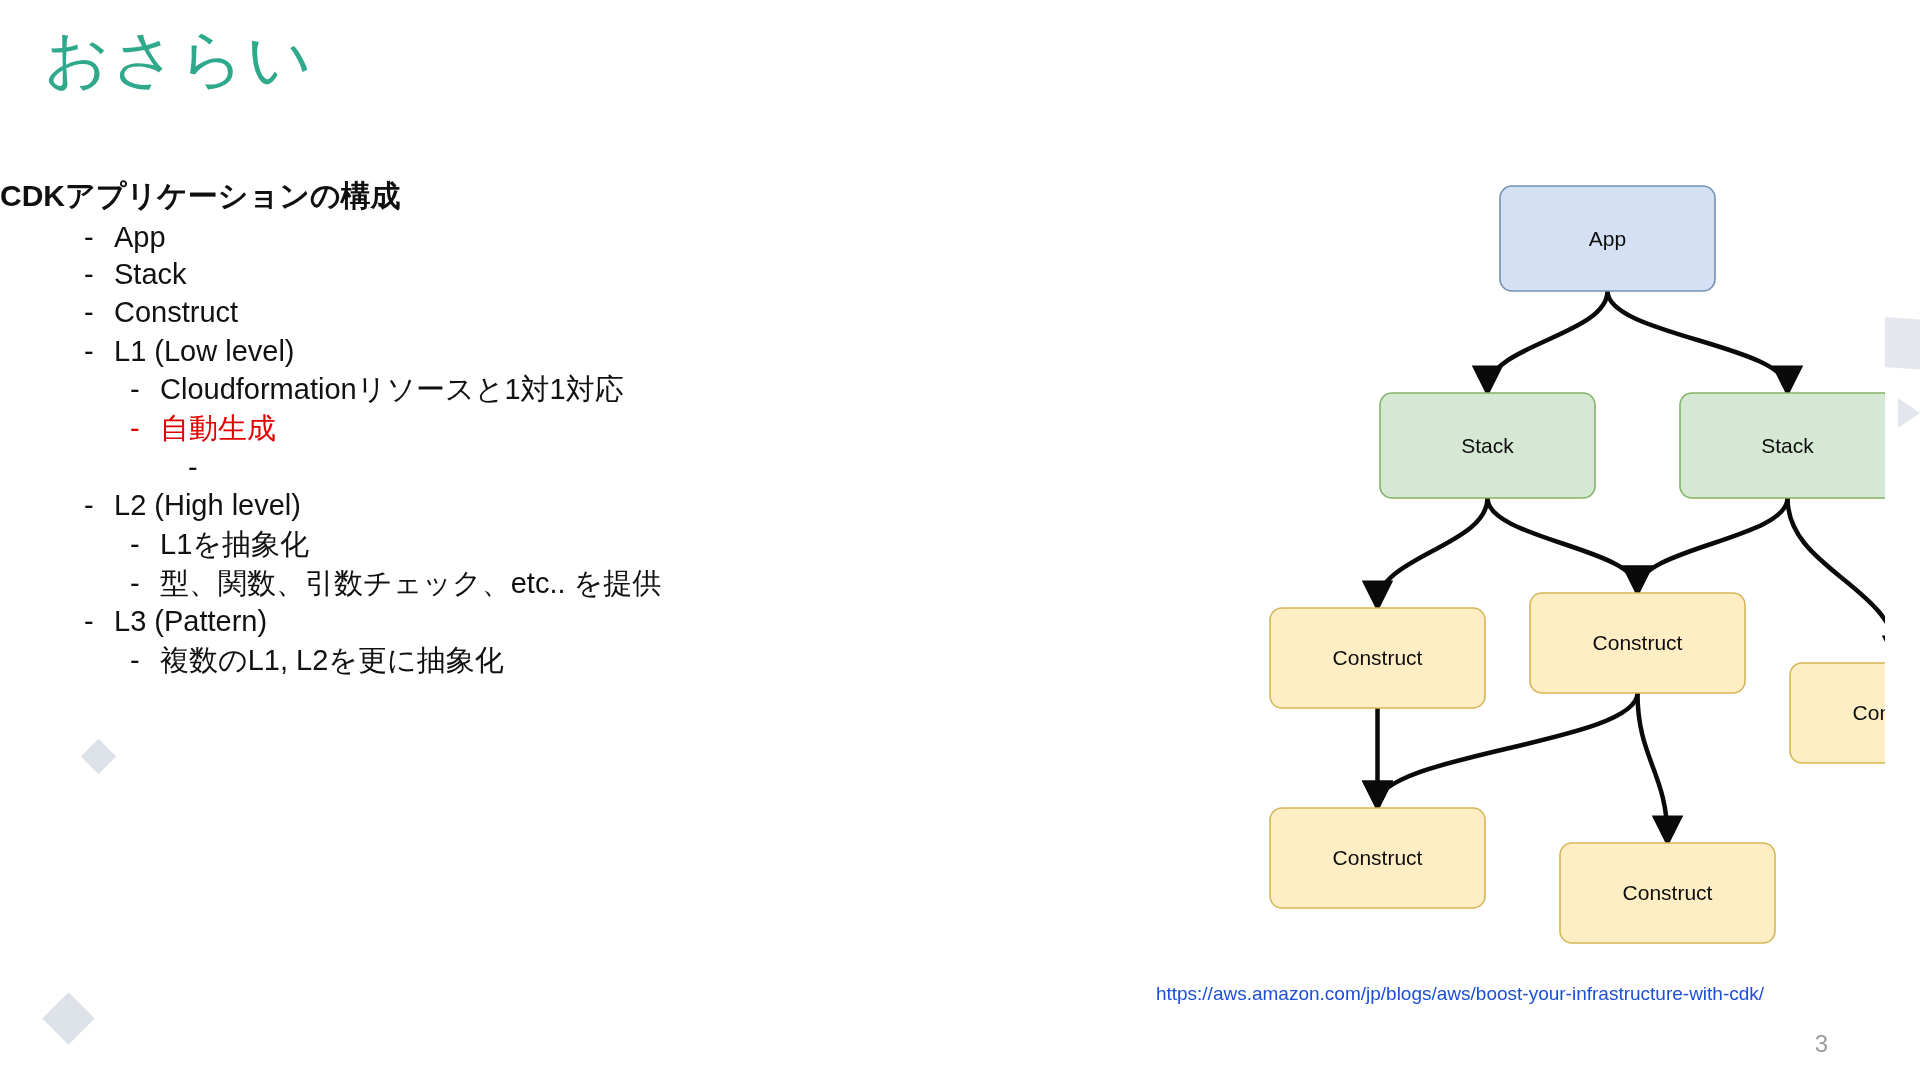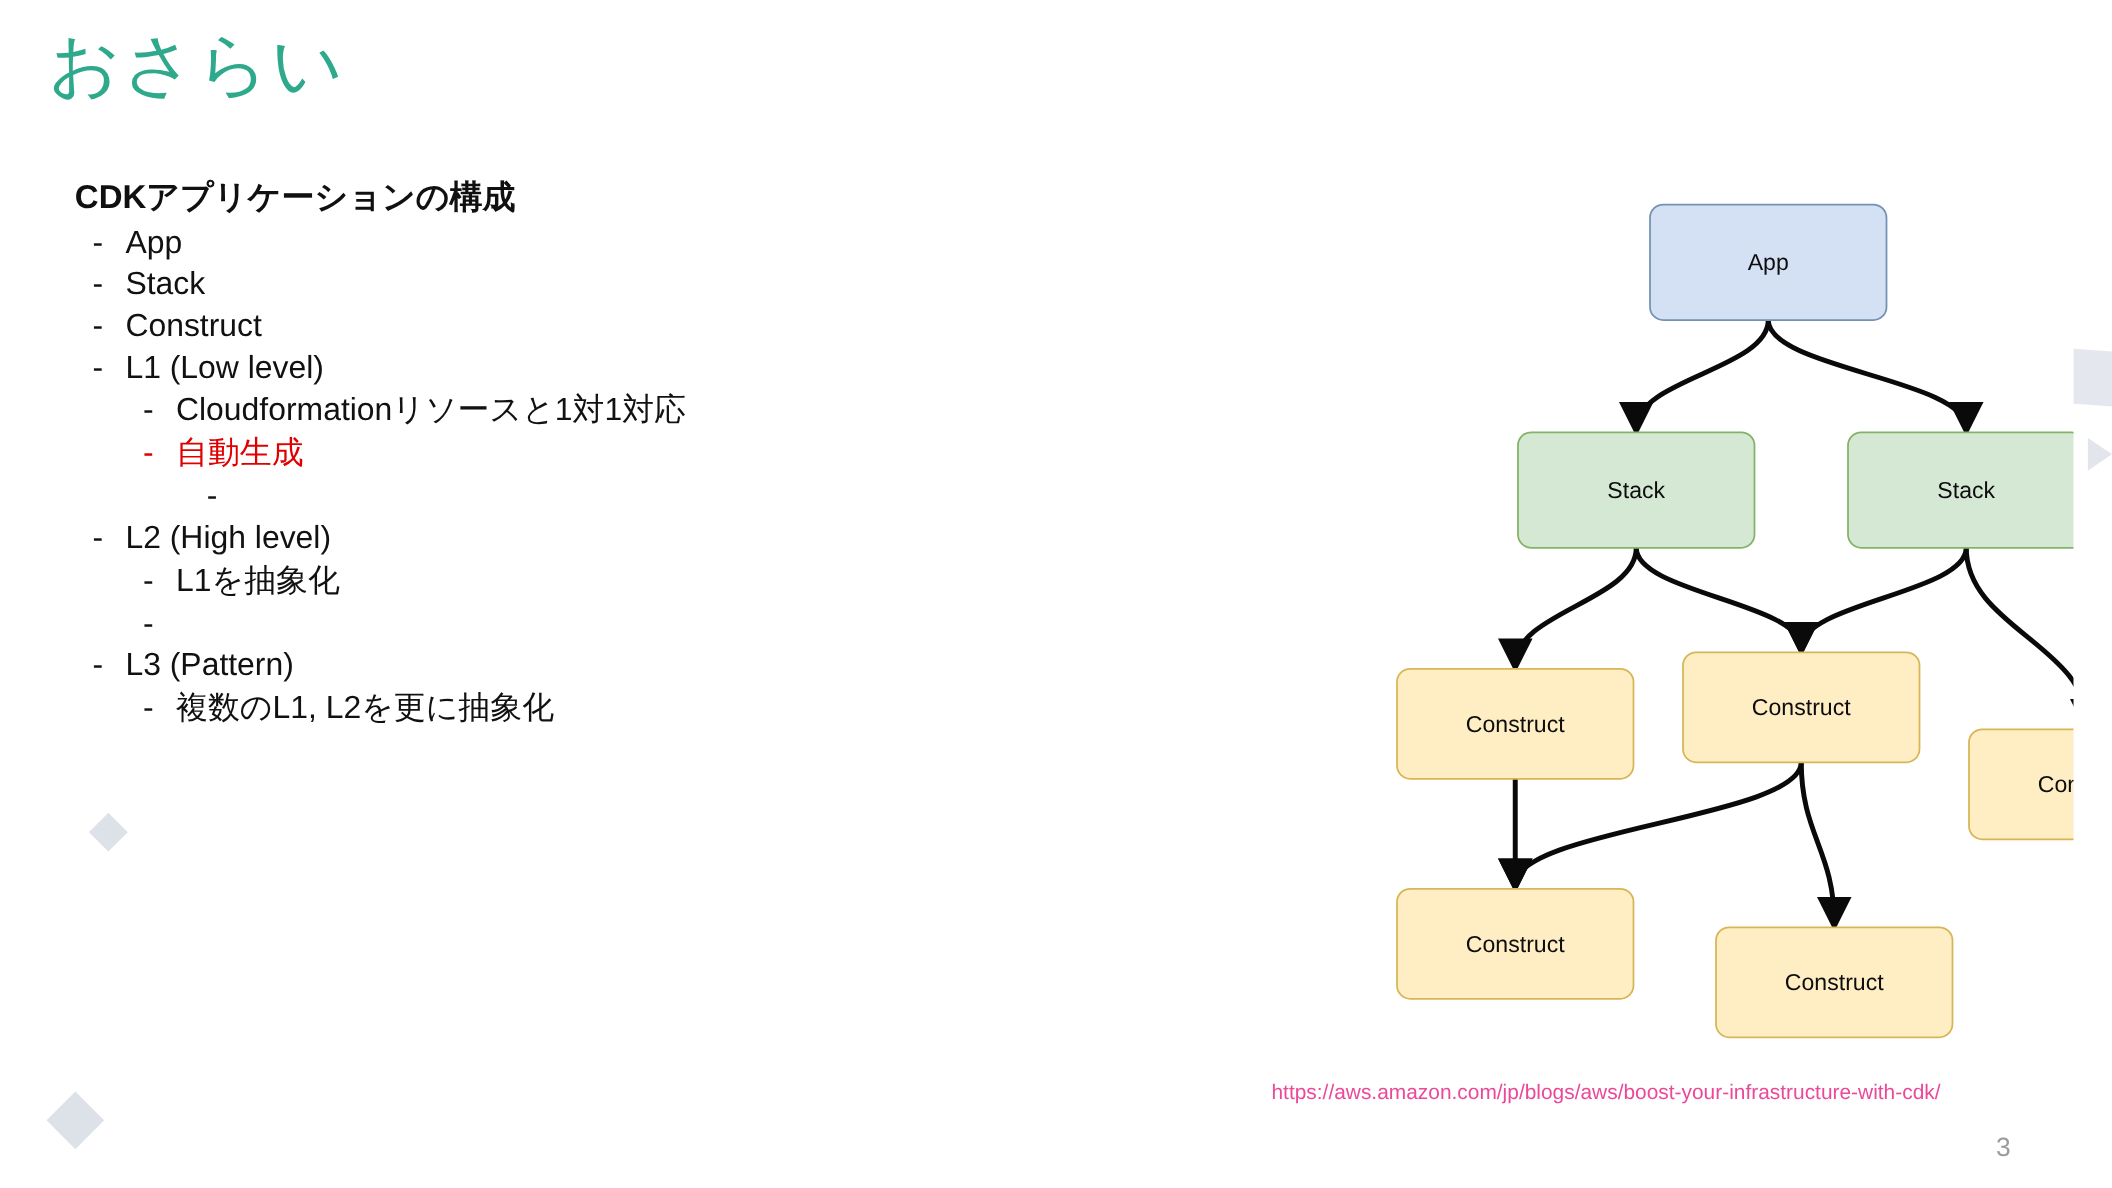--- a/index.html
+++ b/index.html
@@ -91,22 +91,21 @@
     position: absolute;
     left: 0px;
     top: 160px;
     width: 850px;
   }
 
   .block-heading {
     font-size: 30px;
     font-weight: bold;
     color: #101010;
-    margin: 0 0 2px 0;
-    padding-left: 68px;
+    margin: 16px 0 2px 0;
     line-height: 1.35;
   }
   #construct-heading { margin-top: 26px; }
 
   .bullet-row {
     display: flex;
     align-items: flex-start;
     line-height: 1.30;
     font-size: 29px;
     color: #111111;
@@ -140,21 +139,21 @@
   }
   #figure-svg { display: block; }
 
   #figure-caption {
     position: absolute;
     left: 1035px;
     top: 983px;
     width: 850px;
     text-align: center;
     font-size: 19px;
-    color: #ec4899;
+    color: #1d4ed8;
     font-family: "Liberation Sans", sans-serif;
   }
 
   #page-number {
     position: absolute;
     right: 92px;
     bottom: 22px;
     font-size: 24px;
     color: #9b9b9b;
   }
@@ -220,20 +219,21 @@
     <div class="bullet-row lvl1" style="color: rgb(17, 17, 17);">
       <span class="dash">-</span>
       <span class="btxt">L2 (High level)</span>
     </div>
     <div class="bullet-row lvl2" style="color: rgb(17, 17, 17);">
       <span class="dash">-</span>
       <span class="btxt">L1を抽象化</span>
     </div>
     <div class="bullet-row lvl2" style="color: rgb(17, 17, 17);">
       <span class="dash">-</span>
+      <span class="btxt">型、関数、引数チェック、etc.. を提供</span>
     </div>
     <div class="bullet-row lvl1" style="color: rgb(17, 17, 17);">
       <span class="dash">-</span>
       <span class="btxt">L3 (Pattern)</span>
     </div>
     <div class="bullet-row lvl2" style="color: rgb(17, 17, 17);">
       <span class="dash">-</span>
       <span class="btxt">複数のL1, L2を更に抽象化</span>
     </div>
   </div>

